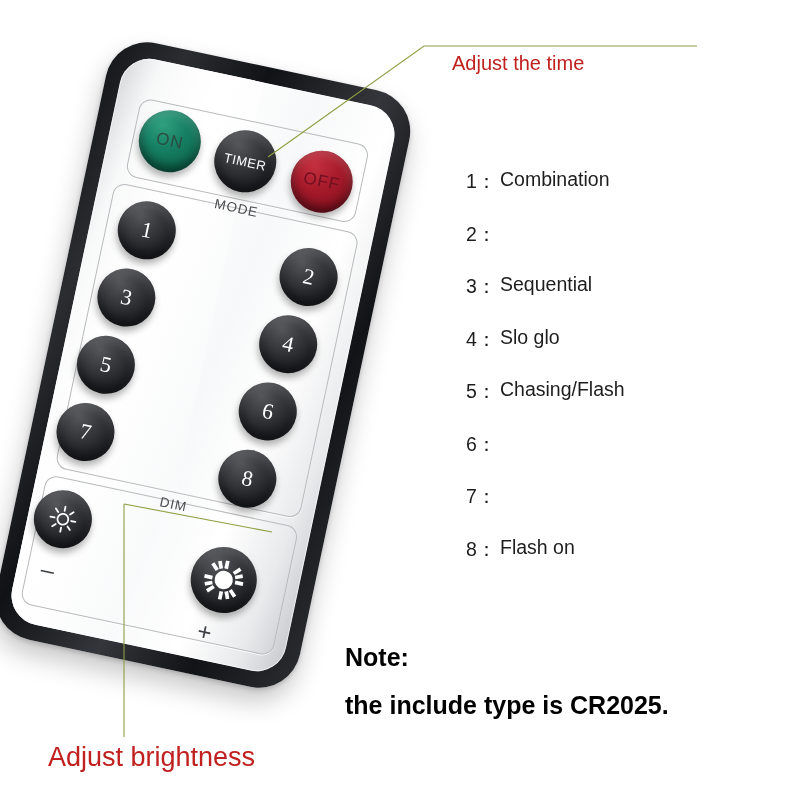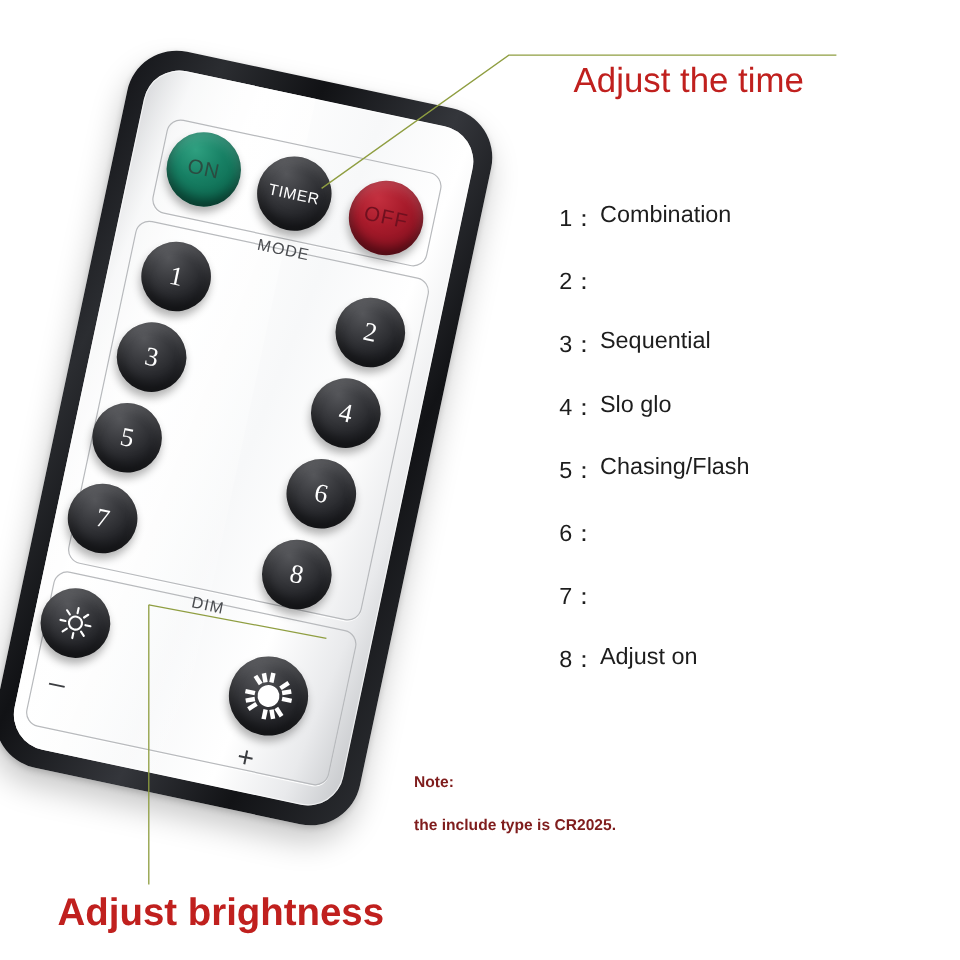--- a/index.html
+++ b/index.html
@@ -97,44 +97,44 @@
     font-weight:400;
   }
 
   
   .callout{
     position:absolute;
     color:#C0201E;
     font-family:"Liberation Sans", sans-serif;
     white-space:nowrap;
   }
-  #callout-time{ left:478px; top:52px; font-size:29px; }
-  #callout-bright{ left:48px; top:742px; font-size:32px;font-weight:bold; }
+  #callout-time{ left:452px; top:52px; font-size:20px; }
+  #callout-bright{ left:48px; top:742px; font-size:27px; }
 
   .modes{
     position:absolute;
     left:466px; top:168px;
     width:330px;
   }
   .mode-row{
     display:flex;
     font-size:19.5px;
     color:#1d1d1d;
     margin-bottom:25.5px;
     font-family:"Liberation Sans", sans-serif;
   }
   .mode-num{ width:34px; flex:0 0 34px; }
   .mode-txt{ flex:1 1 auto; }
 
   .note{
     position:absolute;
     left:345px; top:645px;
-    color:#7f1d1d;
+    color:#000000;
     font-weight:bold;
-    font-size:13px;
+    font-size:25px;
     font-family:"Liberation Sans", sans-serif;
     line-height:1;
   }
   .note div{ margin-bottom:23px; white-space:nowrap; }
 
   svg.leaders{position:absolute;left:0;top:0;width:800px;height:800px;pointer-events:none;}
 </style>
 </head>
 <body>
 
@@ -240,21 +240,21 @@
       <span class="mode-txt">Chasing/Flash</span>
     </div>
     <div class="mode-row">
       <span class="mode-num">6：</span>
     </div>
     <div class="mode-row">
       <span class="mode-num">7：</span>
     </div>
     <div class="mode-row">
       <span class="mode-num">8：</span>
-      <span class="mode-txt">Adjust on</span>
+      <span class="mode-txt">Flash on</span>
     </div>
   </div>
 
   <div class="note">
     <div>Note:</div>
     <div>the include type is CR2025.</div>
   </div>
 
 </div>
 

